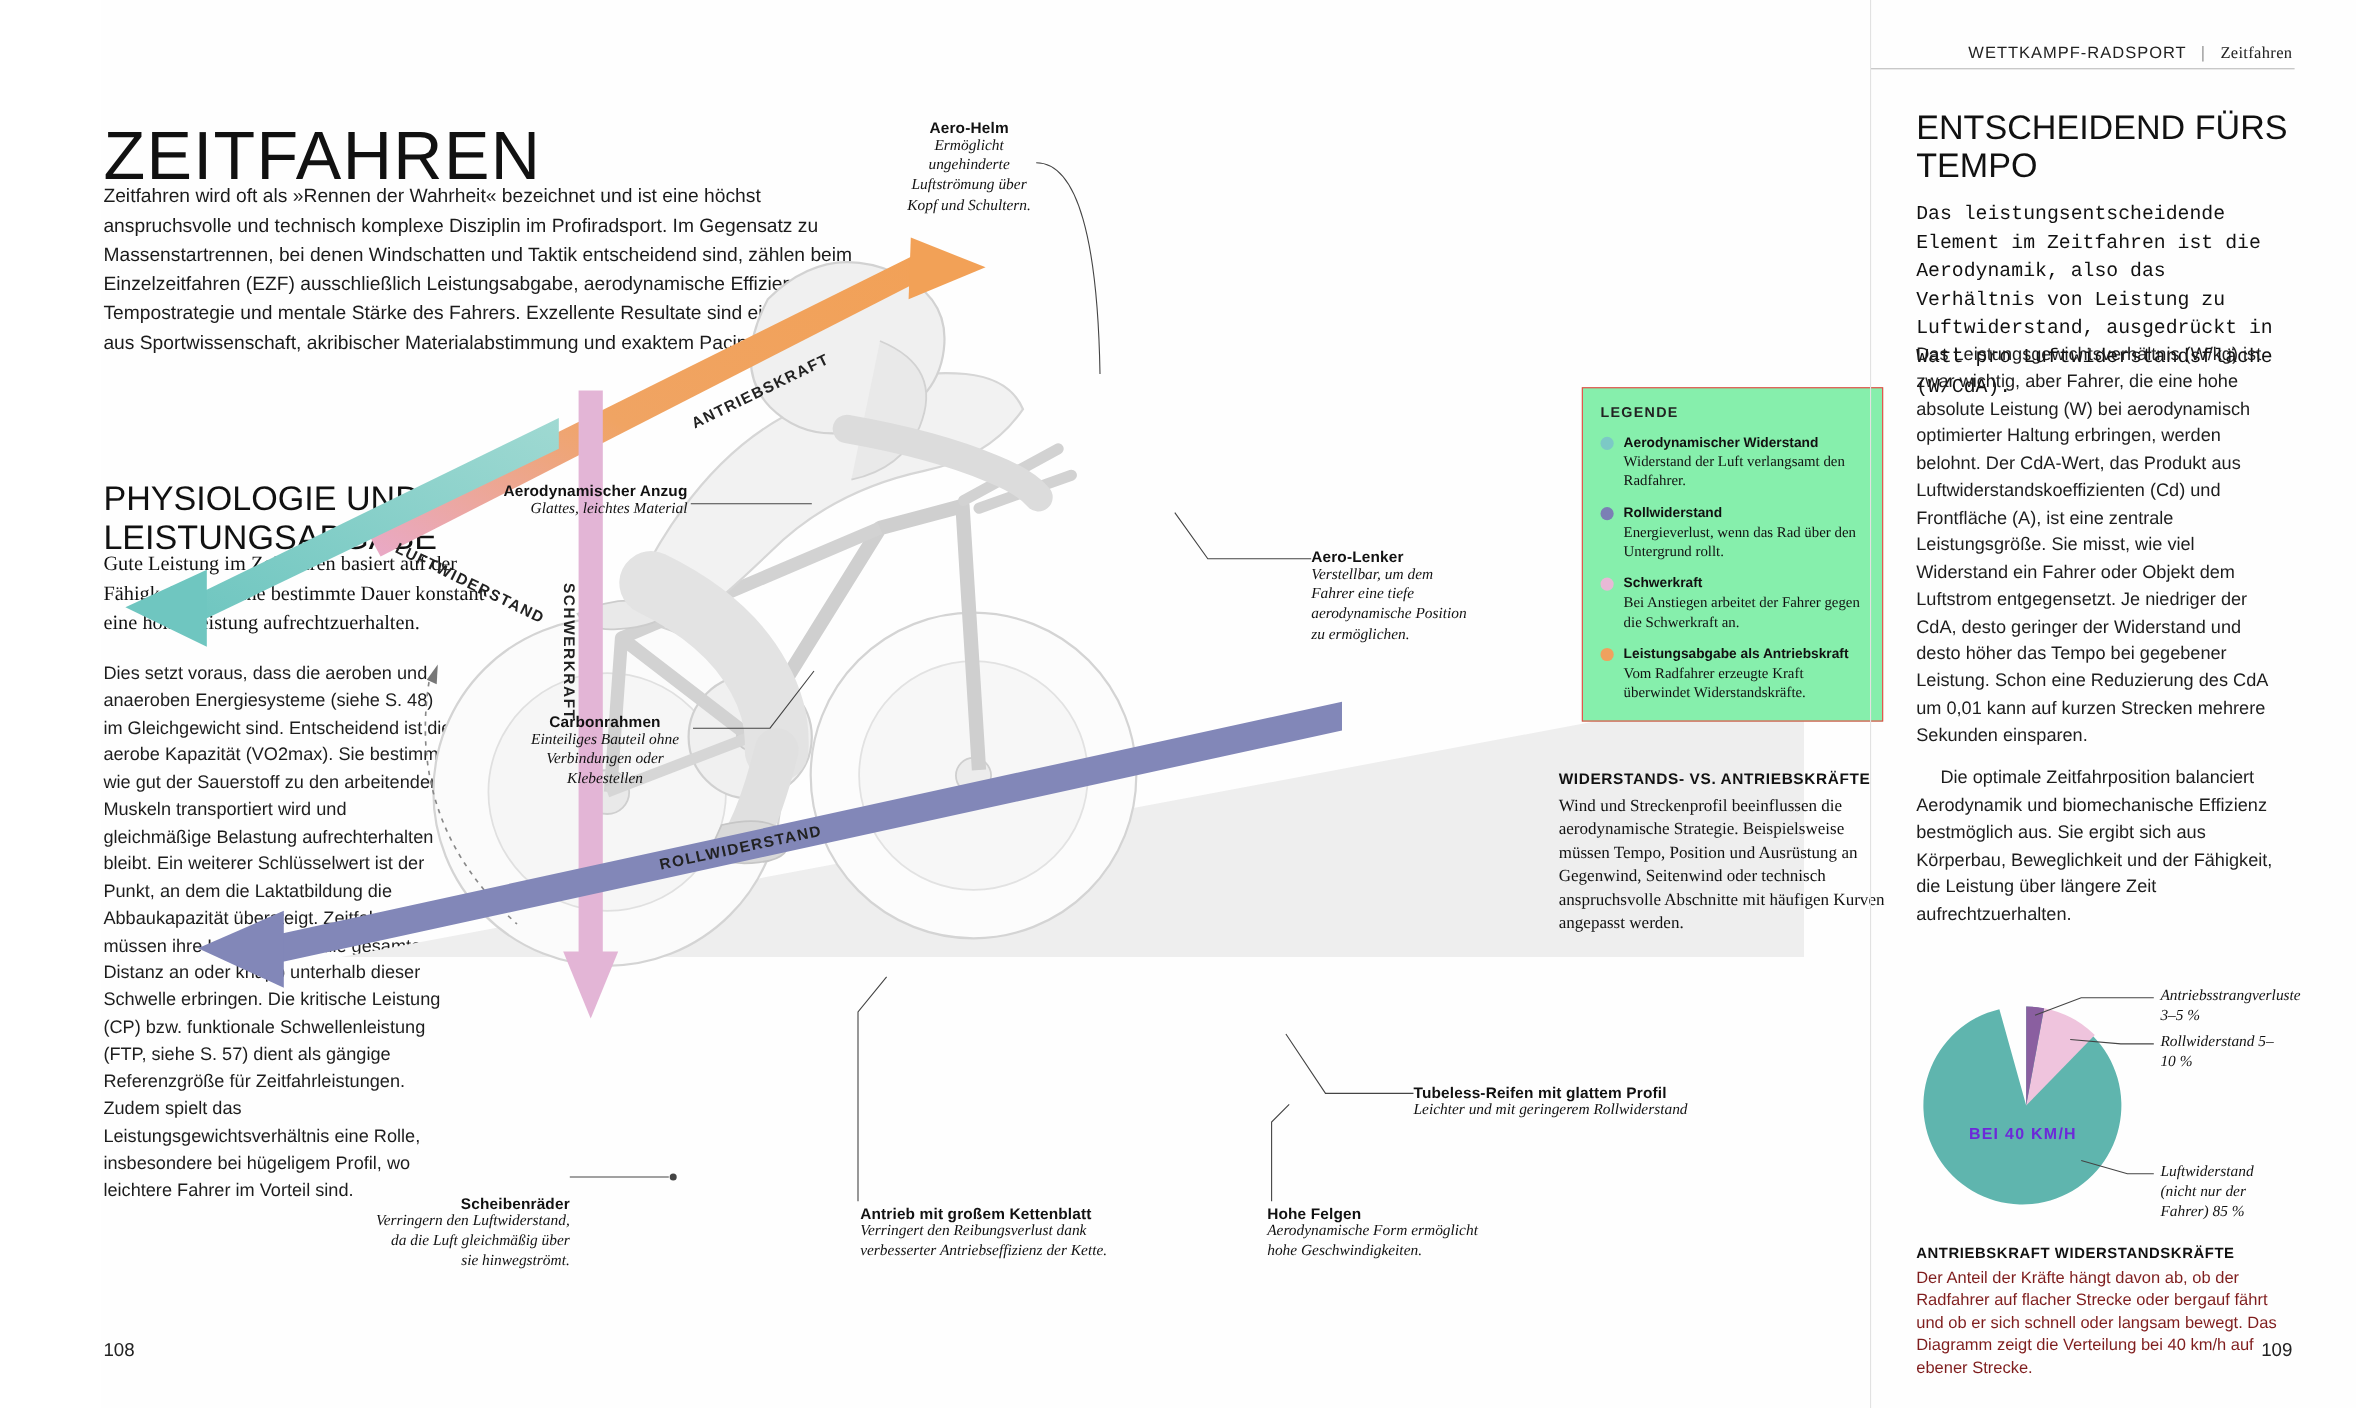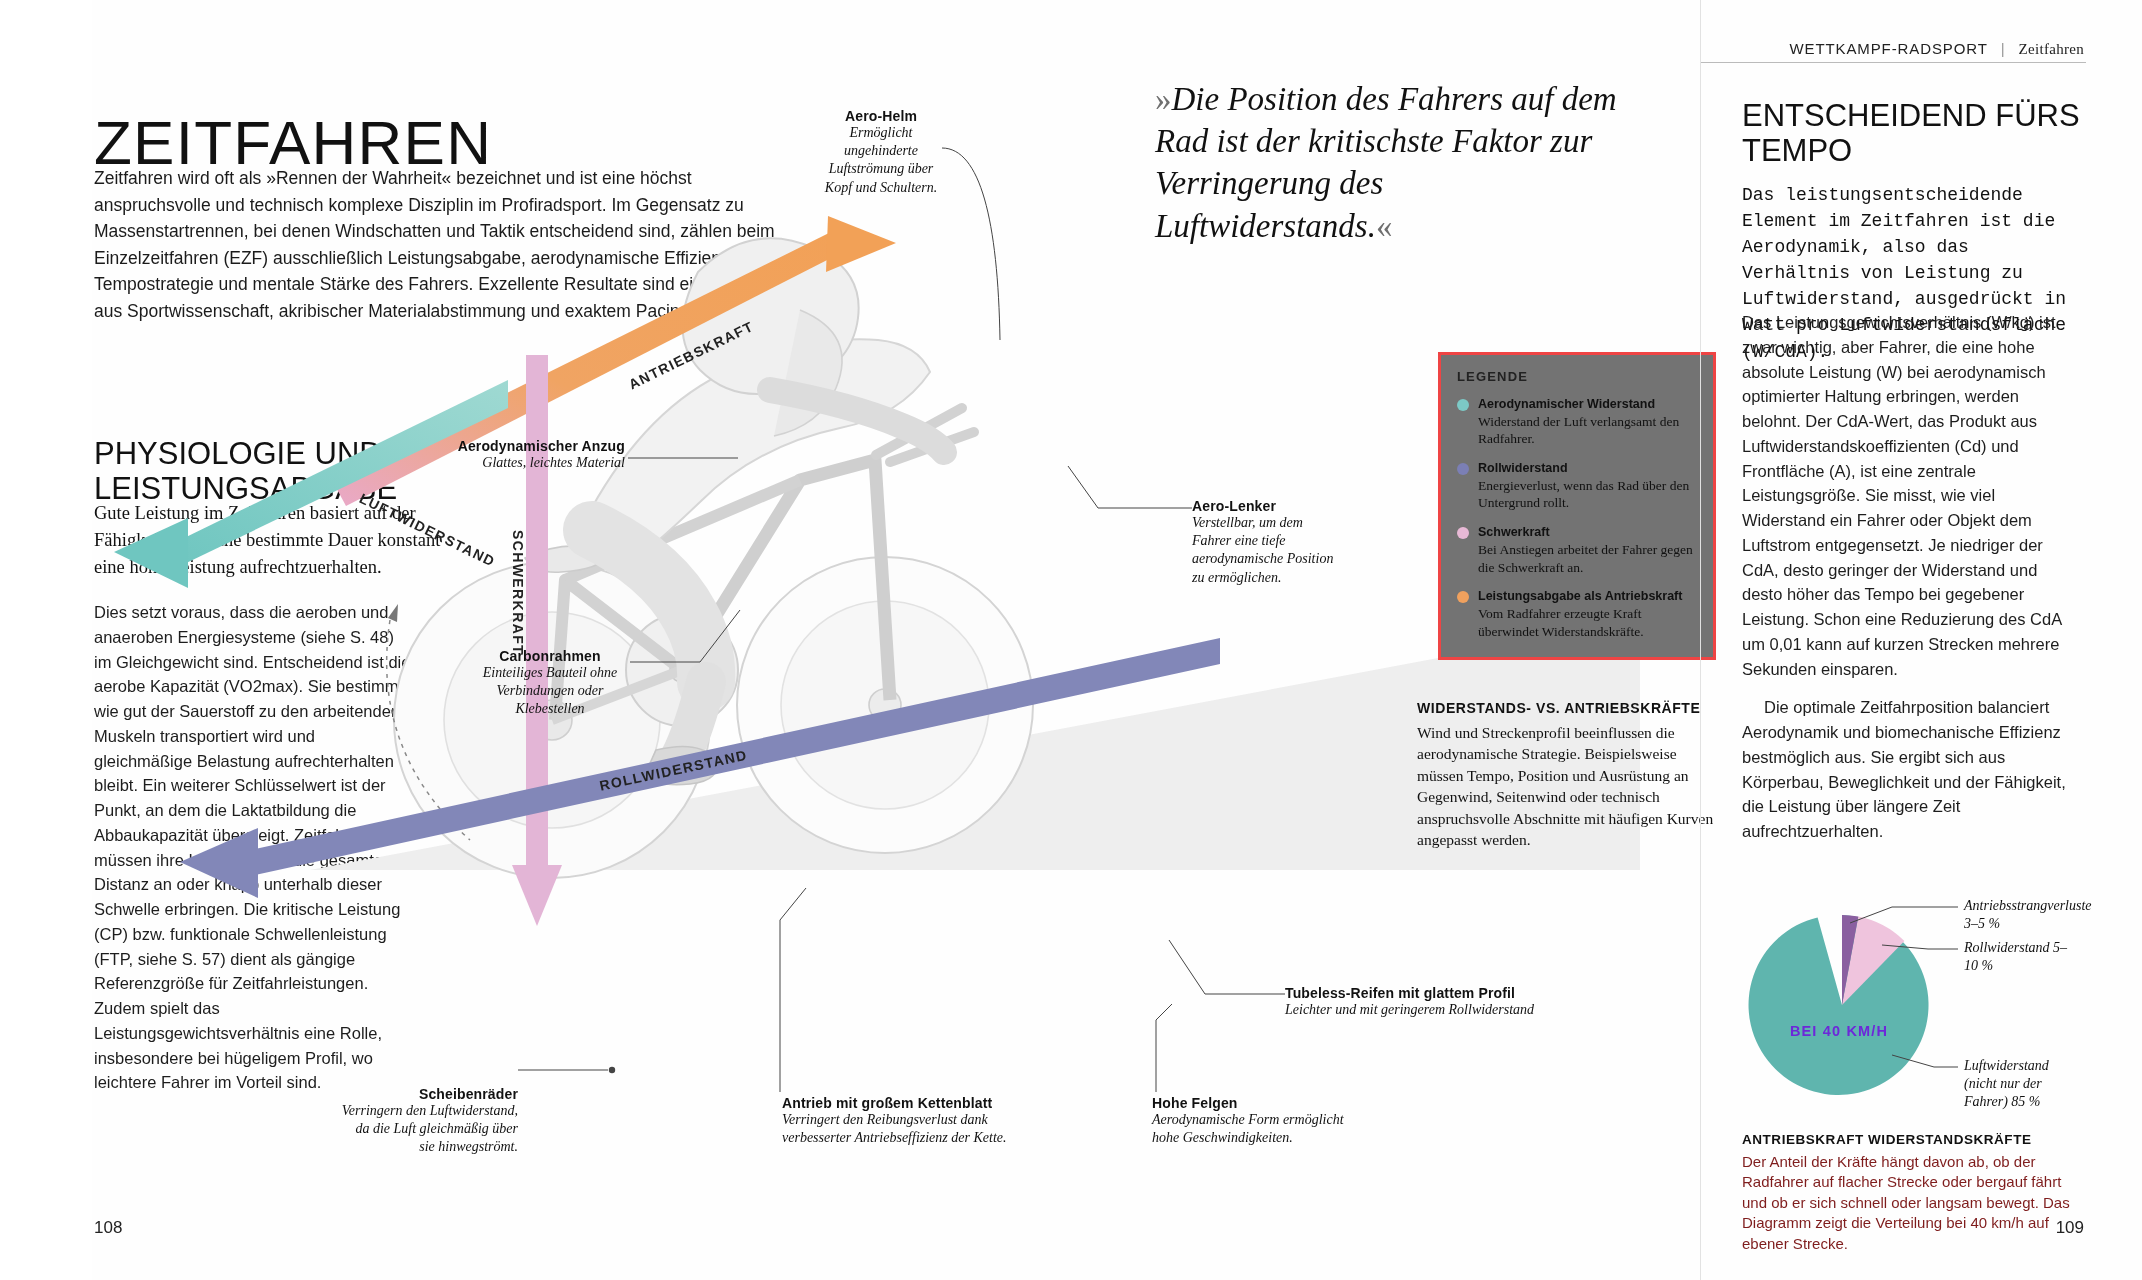--- a/index.html
+++ b/index.html
@@ -58,21 +58,21 @@
     font-size:18px;line-height:1.45;color:#111;
   }
   .right-body{
     position:absolute;left:1742px;top:310px;width:325px;font-size:16.5px;line-height:1.5;color:#1d1d1d;
   }
   .right-body p{margin:0 0 14px 0;}
   .right-body p.indent{text-indent:22px;margin-bottom:0;}
 
   
   .legend{
-    position:absolute;left:1438px;top:352px;width:240px;border:3px solid #ef4444;background:#737373;
+    position:absolute;left:1438px;top:352px;width:240px;border:1px solid #ef4444;background:#86efac;
     padding:14px 16px 16px 16px;
   }
   .legend h4{margin:0 0 12px 0;font-size:13px;letter-spacing:.09em;color:#222;font-weight:700;}
   .legend .item{display:flex;margin-bottom:12px;}
   .legend .item:last-child{margin-bottom:0;}
   .swatch{width:12px;height:12px;border-radius:50%;flex:0 0 12px;margin-top:3px;margin-right:9px;}
   .legend .lab{font-family:"Liberation Serif", serif;font-size:13.5px;line-height:1.32;color:#111;}
   .legend .lab b{font-weight:700;display:block;font-family:"Liberation Sans",sans-serif;font-size:12.5px;}
   .legend .lab span{display:block;}
 
@@ -132,23 +132,20 @@
 
   <h1 class="title">ZEITFAHREN</h1>
   <div class="intro">Zeitfahren wird oft als »Rennen der Wahrheit« bezeichnet und ist eine höchst anspruchsvolle und technisch komplexe Disziplin im Profiradsport. Im Gegensatz zu Massenstartrennen, bei denen Windschatten und Taktik entscheidend sind, zählen beim Einzelzeitfahren (EZF) ausschließlich Leistungsabgabe, aerodynamische Effizienz, Tempostrategie und mentale Stärke des Fahrers. Exzellente Resultate sind eine Synthese aus Sportwissenschaft, akribischer Materialabstimmung und exaktem Pacing.</div>
 
   <h2 class="h2-left">PHYSIOLOGIE UND LEISTUNGSABGABE</h2>
   <div class="lead-serif">Gute Leistung im Zeitfahren basiert auf der Fähigkeit, über eine bestimmte Dauer konstant eine hohe Leistung aufrechtzuerhalten.</div>
   <div class="body-left">
     <p>Dies setzt voraus, dass die aeroben und anaeroben Energiesysteme (siehe S. 48) im Gleichgewicht sind. Entscheidend ist die aerobe Kapazität (VO2max). Sie bestimmt, wie gut der Sauerstoff zu den arbeitenden Muskeln transportiert wird und gleichmäßige Belastung aufrechterhalten bleibt. Ein weiterer Schlüsselwert ist der Punkt, an dem die Laktatbildung die Abbaukapazität übersteigt. Zeitfahrer müssen ihre Leistung über die gesamte Distanz an oder knapp unterhalb dieser Schwelle erbringen. Die kritische Leistung (CP) bzw. funktionale Schwellenleistung (FTP, siehe S. 57) dient als gängige Referenzgröße für Zeitfahrleistungen. Zudem spielt das Leistungsgewichtsverhältnis eine Rolle, insbesondere bei hügeligem Profil, wo leichtere Fahrer im Vorteil sind.</p>
   </div>
 
-  <div class="pullquote">
-    <span class="mark">»</span><span>Die Position des Fahrers auf dem Rad ist der kritischste Faktor zur Verringerung des Luftwiderstands.</span><span class="mark">«</span>
-  </div>
 
   <div class="illus">
 
     <svg width="1360" height="1100" style="position:absolute;left:0;top:0;">
 
       <polygon points="1310,560 1310,810 -20,810 " fill="#eeeeee"></polygon>
 
       <g fill="#f4f4f4" stroke="#cccccc" stroke-width="1.6">
 
         <circle cx="222" cy="660" r="158" fill="#fbfbfb" stroke="#d4d4d4" stroke-width="2"></circle>

